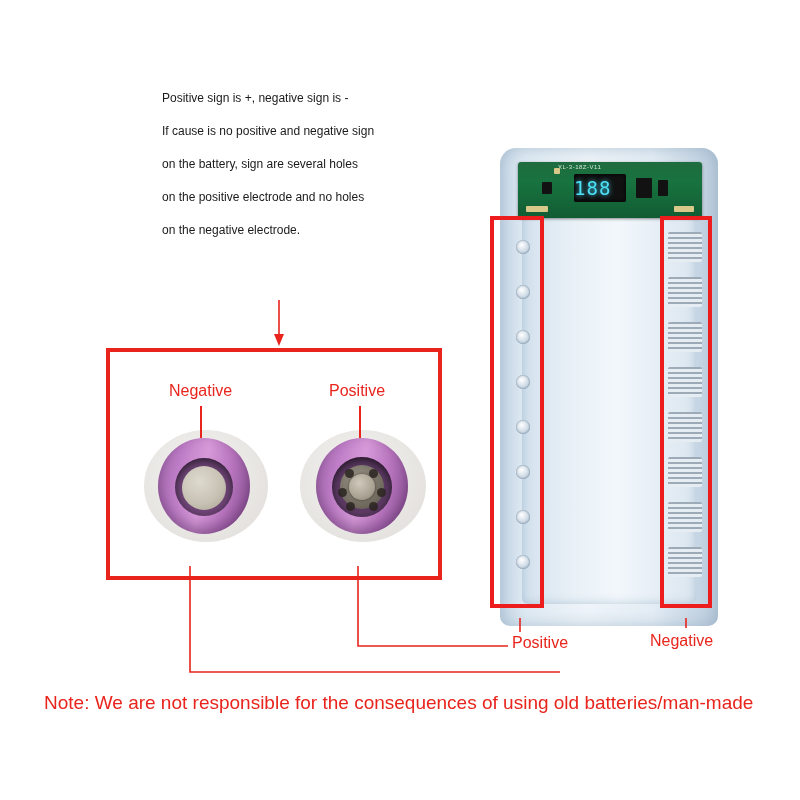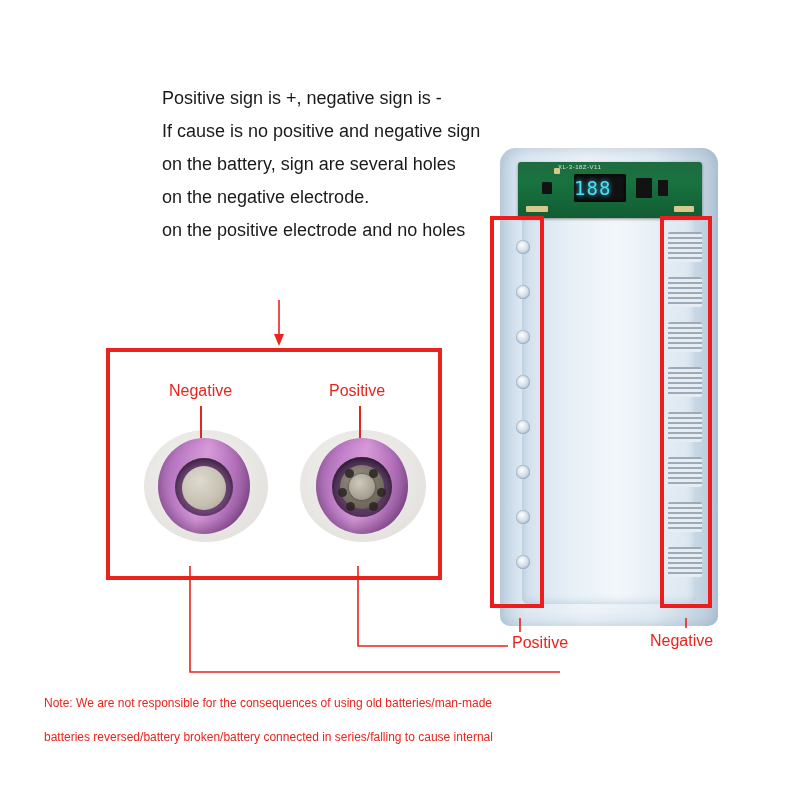--- a/index.html
+++ b/index.html
@@ -19,21 +19,21 @@
   }
 
   
   #instructions {
     position: absolute;
     left: 162px;
     top: 82px;
     width: 330px;
   }
   #instructions .line {
-    font-size: 18px;
+    font-size: 12px;
     line-height: 33px;
     color: #1a1a1a;
     white-space: nowrap;
   }
 
   
   #photo-box {
     position: absolute;
     left: 106px;
     top: 348px;
@@ -254,43 +254,43 @@
   }
 
   
   #note {
     position: absolute;
     left: 44px;
     top: 686px;
     width: 730px;
   }
   #note .nline {
-    font-size: 12px;
+    font-size: 19px;
     line-height: 34px;
     color: #e8241c;
   }
 
   svg.overlay {
     position: absolute;
     left: 0; top: 0;
     width: 800px; height: 800px;
     pointer-events: none;
   }
 </style>
 </head>
 <body>
 
 <div id="page">
 
   <div id="instructions">
     <div class="line">Positive sign is +, negative sign is -</div>
     <div class="line">If cause is no positive and negative sign</div>
     <div class="line">on the battery, sign are several holes</div>
+    <div class="line">on the positive electrode and no holes</div>
     <div class="line">on the negative electrode.</div>
-    <div class="line">on the positive electrode and no holes</div>
   </div>
 
   <div id="photo-box">
 
     <div class="paper" style="left:34px; top:78px; width:124px; height:112px;"></div>
     <div class="paper" style="left:190px; top:78px; width:126px; height:112px;"></div>
 
     <div id="battery-neg">
       <div class="body"></div>
       <div class="rim"></div>
@@ -368,16 +368,15 @@
 
     <path d="M 358 566 L 358 646 L 508 646" fill="none" stroke="#e8241c" stroke-width="1.6"></path>
 
     <path d="M 520 618 L 520 632" fill="none" stroke="#e8241c" stroke-width="1.6"></path>
 
     <path d="M 686 618 L 686 628" fill="none" stroke="#e8241c" stroke-width="1.6"></path>
   </svg>
 
   <div id="note">
     <div class="nline">Note: We are not responsible for the consequences of using old batteries/man-made</div>
-    <div class="nline">batteries reversed/battery broken/battery connected in series/falling to cause internal</div>
   </div>
 
 </div>
 
 </body></html>

